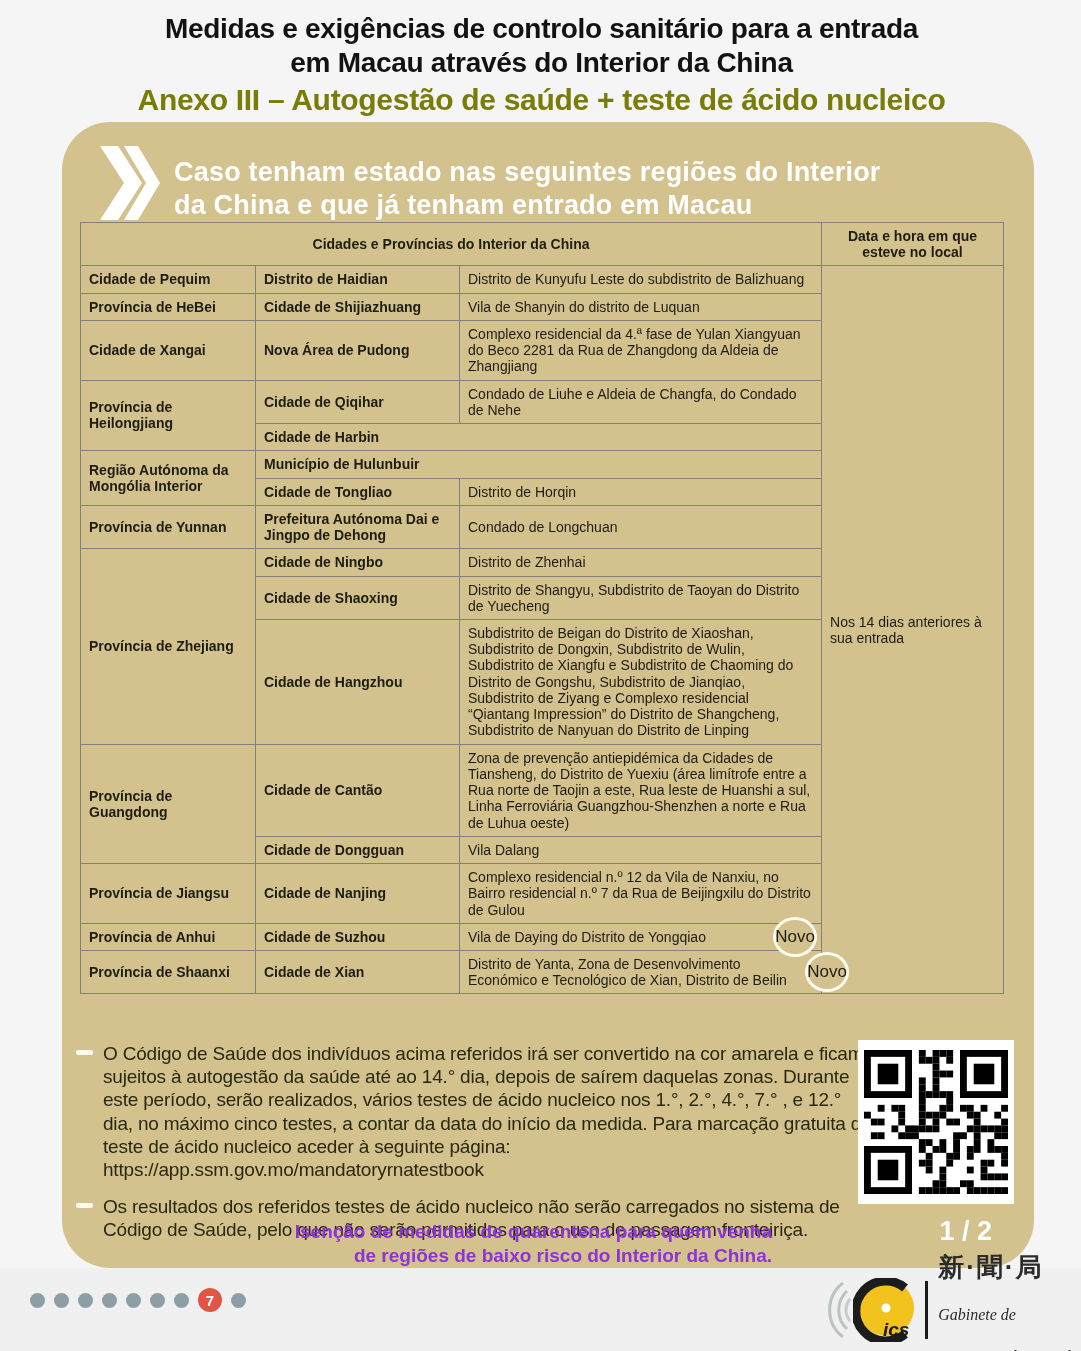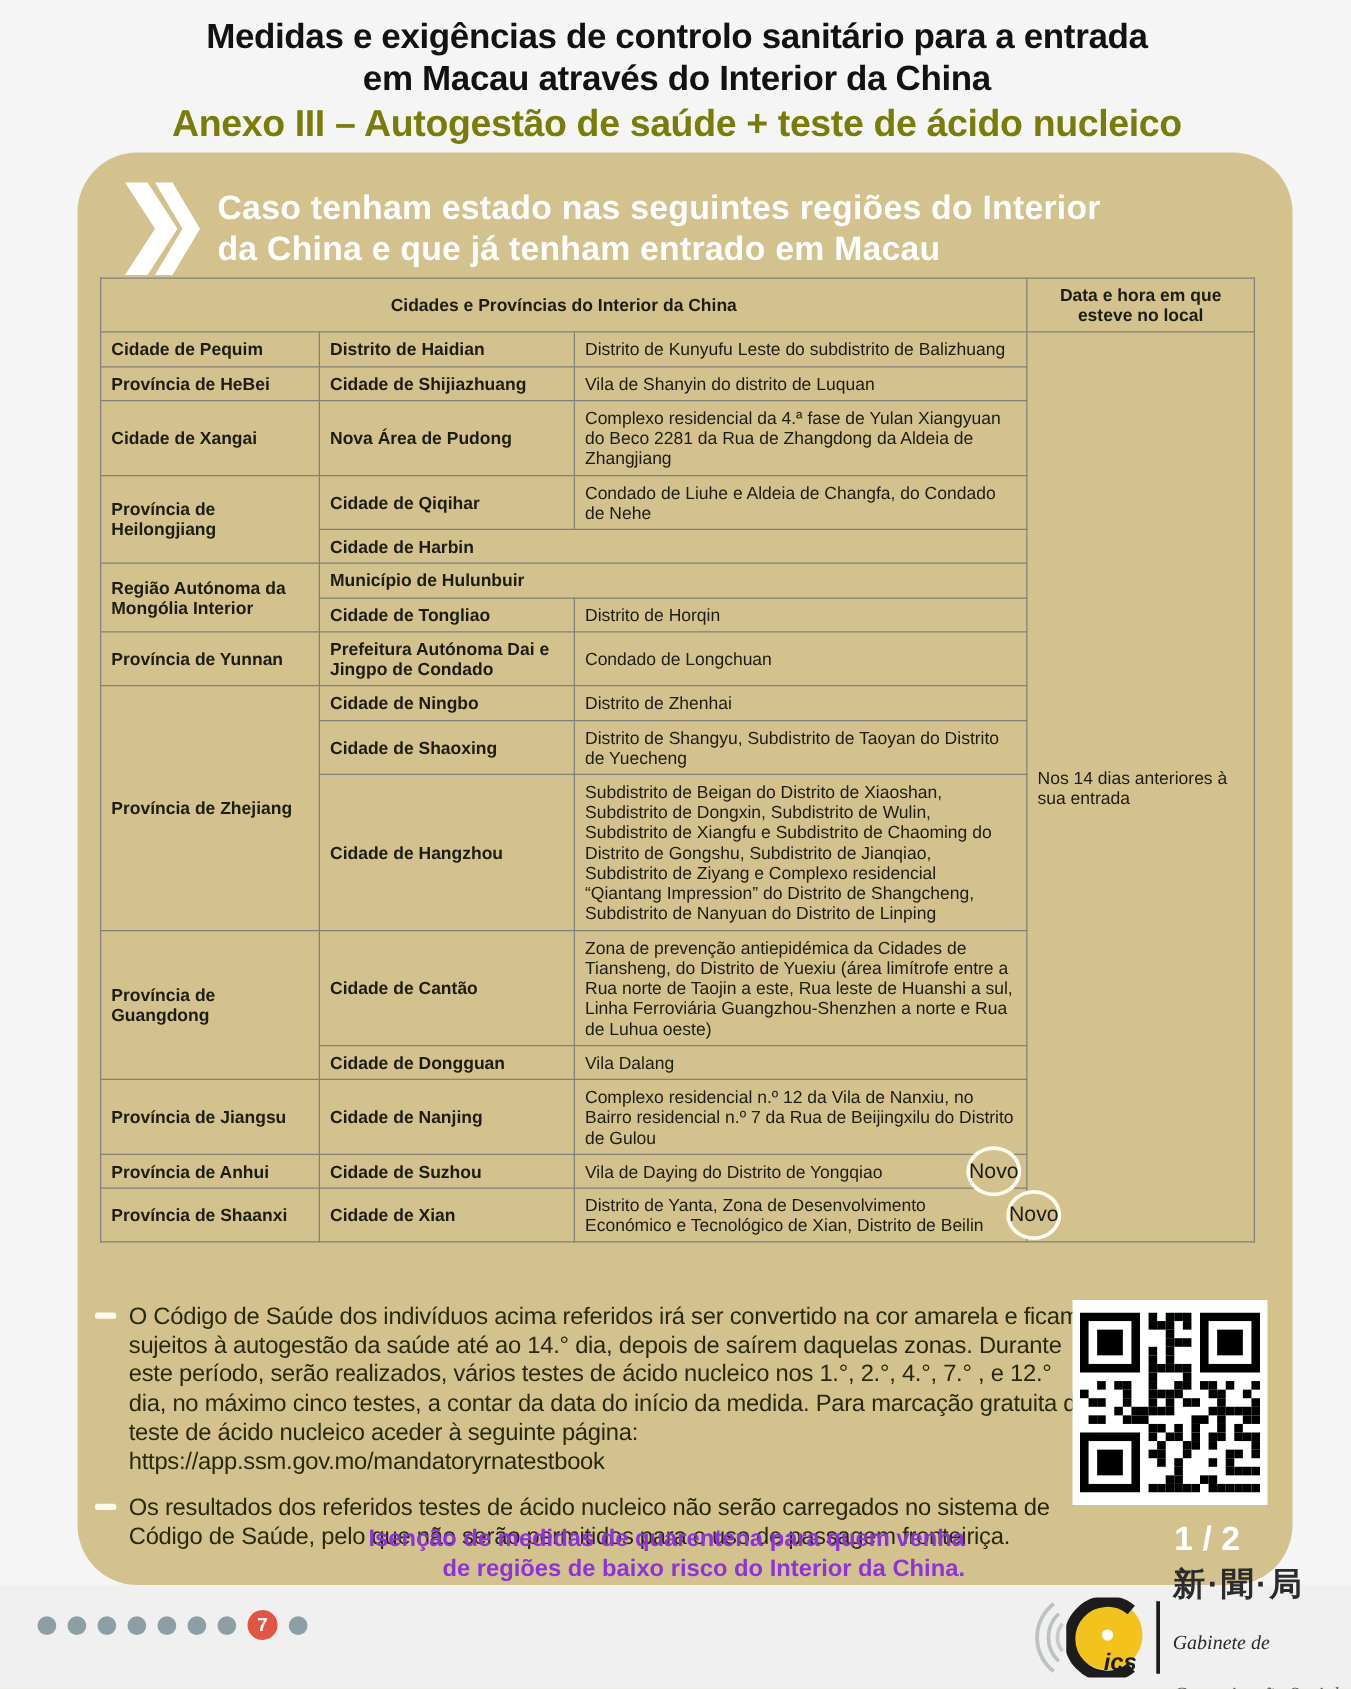--- a/index.html
+++ b/index.html
@@ -11,21 +11,21 @@
   }
   
   .title-block{position:absolute;left:1px;top:0;width:1081px;text-align:center;}
   .main-title{margin-top:12px;font-weight:bold;color:#121212;font-size:28px;line-height:1.2;letter-spacing:-.3px;}
   .sub-title{margin-top:4px;font-weight:bold;color:#7a7c08;font-size:30px;letter-spacing:-.3px;}
   
   .card{
     position:absolute;left:62px;top:122px;width:972px;height:1146px;
     background:#d3c28e;border-radius:48px;
   }
-  .banner{position:absolute;left:36px;top:22px;display:flex;align-items:center;}
+  .banner{position:absolute;left:36px;top:22px;display:flex;align-items:flex-end;}
   .chev{width:62px;height:78px;margin-right:14px;flex:0 0 auto;}
   .banner-heading{color:#ffffff;font-weight:bold;font-size:27px;line-height:1.22;letter-spacing:.2px;}
   
   table.regions{
     position:absolute;left:18px;top:100px;width:923px;
     border-collapse:collapse;table-layout:fixed;
   }
   table.regions th,table.regions td{
     border:1px solid #81817a;
     padding:5px 8px;vertical-align:middle;
@@ -132,21 +132,21 @@
     <tr>
       <td class="prov" rowspan="2">Região Autónoma da Mongólia Interior</td>
       <td class="city" colspan="2">Município de Hulunbuir</td>
     </tr>
     <tr>
       <td class="city">Cidade de Tongliao</td>
       <td class="area">Distrito de Horqin</td>
     </tr>
     <tr>
       <td class="prov">Província de Yunnan</td>
-      <td class="city">Prefeitura Autónoma Dai e Jingpo de Condado</td>
+      <td class="city">Prefeitura Autónoma Dai e Jingpo de Dehong</td>
       <td class="area">Condado de Longchuan</td>
     </tr>
     <tr>
       <td class="prov" rowspan="3">Província de Zhejiang</td>
       <td class="city">Cidade de Ningbo</td>
       <td class="area">Distrito de Zhenhai</td>
     </tr>
     <tr>
       <td class="city">Cidade de Shaoxing</td>
       <td class="area">Distrito de Shangyu, Subdistrito de Taoyan do Distrito de Yuecheng</td>

